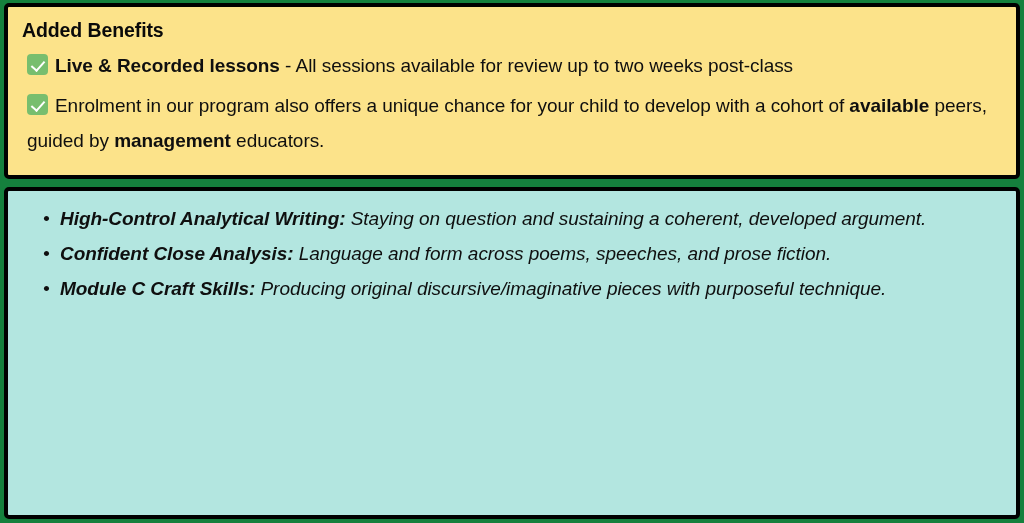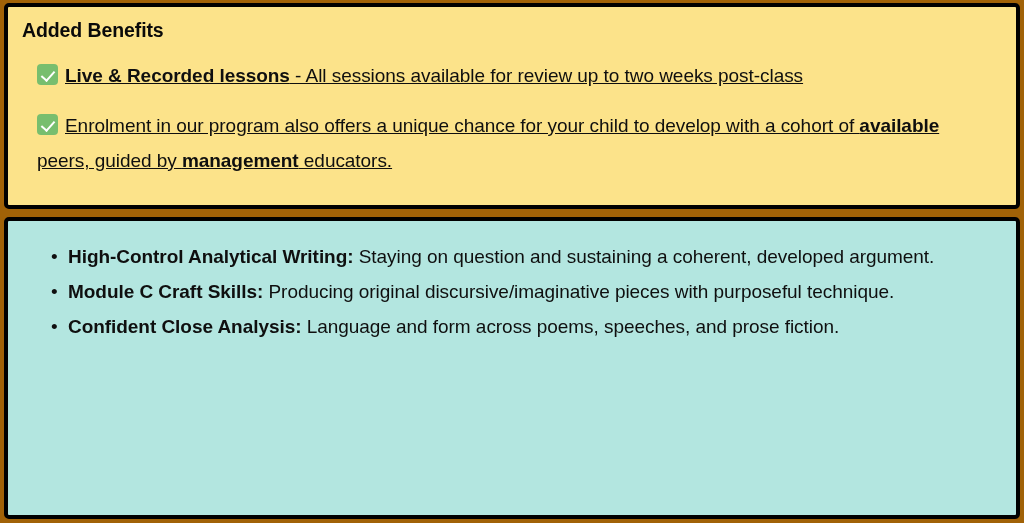--- a/index.html
+++ b/index.html
@@ -11,21 +11,21 @@
     width: 1024px;
     height: 523px;
     background: #000000;
     font-family: "Liberation Sans", sans-serif;
     overflow: hidden;
   }
 
   .page {
     width: 1024px;
     height: 523px;
-    background: #a16207;
+    background: #15803d;
     padding: 3px 4px 4px 4px;
     display: flex;
     flex-direction: column;
     gap: 8px;
   }
 
   .panel {
     border: 4px solid #000000;
     border-radius: 5px;
     overflow: hidden;
@@ -50,22 +50,21 @@
     line-height: 26px;
     letter-spacing: -0.1px;
     margin: 0 0 4px 0;
   }
 
   .benefit-line {
     font-size: 19px;
     color: #0f0f0f;
     line-height: 35px;
     letter-spacing: -0.05px;
-    margin: 15px;
-    text-decoration: underline;
+    margin: 5px;
   }
 
   .check-icon {
     display: inline-block;
     width: 21px;
     height: 21px;
     background: #78BE6E;
     border-radius: 4px;
     position: relative;
     vertical-align: -3px;
@@ -79,23 +78,24 @@
     width: 6px;
     height: 11px;
     border: solid #ffffff;
     border-width: 0 2.6px 2.6px 0;
     transform: rotate(42deg);
   }
 
   b, .bold { font-weight: bold; }
 
   ul.outcomes-list {
-    margin: 8px;
+    margin: 0;
     padding: 0 0 0 38px;
     list-style: none;
+    font-style: italic;
   }
 
   ul.outcomes-list li {
     font-size: 19px;
     color: #0f0f0f;
     line-height: 35px;
     letter-spacing: -0.05px;
     position: relative;
     padding-left: 0;
   }
@@ -127,21 +127,21 @@
     </p>
   </section>
 
   <section class="panel panel-outcomes">
 
     <ul class="outcomes-list">
       <li>
         <b>High-Control Analytical Writing:</b><span> Staying on question and sustaining a coherent, developed argument.</span>
       </li>
       <li>
-        <b>Module C Craft Skills:</b><span> Producing original discursive/imaginative pieces with purposeful technique.</span>
+        <b>Confident Close Analysis:</b><span> Language and form across poems, speeches, and prose fiction.</span>
       </li>
       <li>
-        <b>Confident Close Analysis:</b><span> Language and form across poems, speeches, and prose fiction.</span>
+        <b>Module C Craft Skills:</b><span> Producing original discursive/imaginative pieces with purposeful technique.</span>
       </li>
     </ul>
   </section>
 
 </div>
 
 </body></html>

